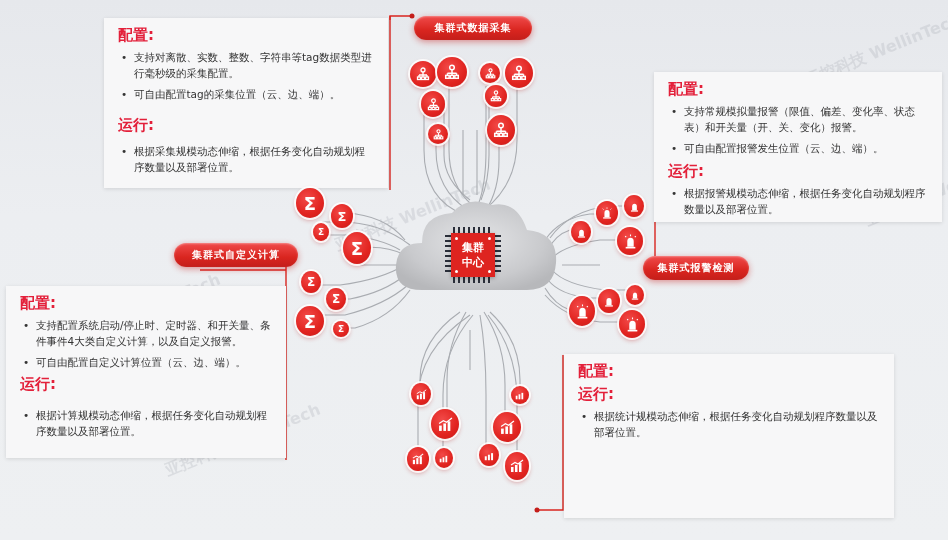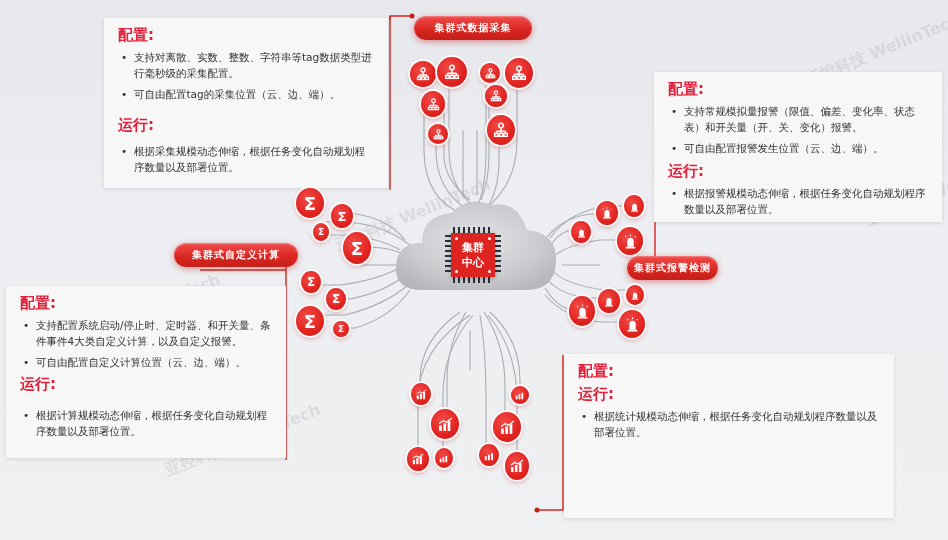--- a/index.html
+++ b/index.html
@@ -338,21 +338,21 @@
     <div class="sec-label">配置:</div>
     <ul>
       <li>支持常规模拟量报警（限值、偏差、变化率、状态表）和开关量（开、关、变化）报警。</li>
       <li>可自由配置报警发生位置（云、边、端）。</li>
     </ul>
     <div class="sec-label" style="margin-top:6px;">运行:</div>
     <ul>
       <li>根据报警规模动态伸缩，根据任务变化自动规划程序数量以及部署位置。</li>
     </ul>
   </div>
-  <div class="pill" style="left:627px;top:256px;width:91px;">集群式报警检测</div>
+  <div class="pill" style="left:643px;top:256px;width:106px;">集群式报警检测</div>
 
   <div class="node" style="left:596px;top:201px;width:22px;height:24px;">
     <svg width="12" height="12" viewBox="0 0 14 14">
         <g fill="#fff">
           <path d="M4 12 V7 Q4 3.5 7 3.5 Q10 3.5 10 7 V12 Z"></path>
           <rect x="2.5" y="12" width="9" height="1.5"></rect>
         </g>
         <g stroke="#fff" stroke-width="1">
           <path d="M7 0.5 V2 M2 2 L3 3 M12 2 L11 3"></path>
         </g>

